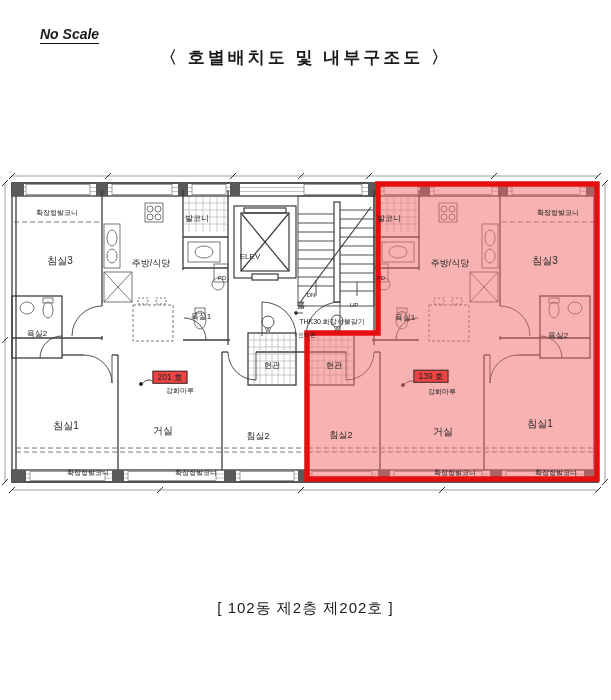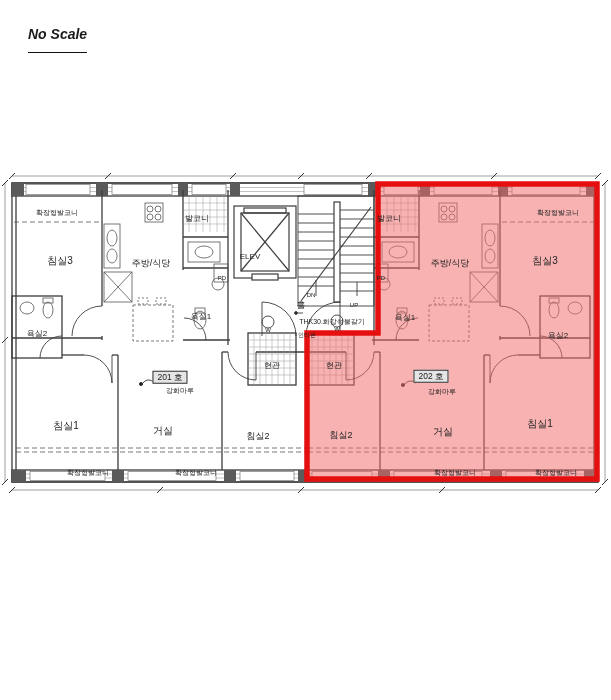--- a/index.html
+++ b/index.html
@@ -1,35 +1,36 @@
 <!DOCTYPE html>
 <html><head>
 <meta charset="utf-8">
 <style>
   html,body{margin:0;padding:0;background:#ffffff;}
   .page{position:relative;width:611px;height:700px;background:#fff;overflow:hidden;
         font-family:"Liberation Sans","DejaVu Sans",sans-serif;color:#1a1a1a;}
-  .no-scale{position:absolute;left:28px;top:26px;font-size:14px;font-style:italic;
-            font-weight:bold;border-bottom:1.5px solid #111;padding-bottom:10px;}
+  .no-scale{position:absolute;left:40px;top:26px;font-size:14px;font-style:italic;
+            font-weight:bold;border-bottom:1.5px solid #111;padding-bottom:1px;}
   .title{position:absolute;left:50%;top:46px;transform:translateX(-50%);
          font-size:17px;font-weight:600;letter-spacing:3px;white-space:nowrap;}
   .caption{position:absolute;left:50%;top:599px;transform:translateX(-50%);
            font-size:15px;letter-spacing:1px;white-space:nowrap;}
   svg.plan{position:absolute;left:0;top:0;}
   .lbl{position:absolute;transform:translate(-50%,-50%);white-space:nowrap;
        line-height:1;color:#222;margin-top:8px;}
-  .unitbox{border:1px solid #333;background:#e5e5e5;padding:1px 4px;}
+  .unitbox{border:1px solid #333;background:#ef4444;padding:1px 4px;}
   .sm{letter-spacing:0;}
 </style>
 </head>
 <body>
 
 <div class="page">
 
   <div class="no-scale">No Scale</div>
+  <div class="title">〈 호별배치도 및 내부구조도 〉</div>
 
   <svg class="plan" width="611" height="700" viewBox="0 0 611 700">
 
     <g stroke="#777" stroke-width="0.7" fill="none">
       <line x1="12" y1="176" x2="598" y2="176"></line>
       <line x1="12" y1="490" x2="598" y2="490"></line>
       <line x1="5" y1="183" x2="5" y2="482"></line>
       <line x1="605" y1="183" x2="605" y2="482"></line>
       <g stroke="#333" stroke-width="1">
         <line x1="9" y1="179" x2="15" y2="173"></line>
@@ -308,21 +309,22 @@
   <span class="lbl" style="left:268px;top:322px;font-size:6px">W</span>
   <span class="lbl" style="left:337px;top:321px;font-size:6px">W</span>
 
   <span class="lbl" style="left:389px;top:211px;font-size:8px">발코니</span>
   <span class="lbl" style="left:450px;top:255px;font-size:9px">주방/식당</span>
   <span class="lbl" style="left:545px;top:253px;font-size:10px">침실3</span>
   <span class="lbl sm" style="left:558px;top:204px;font-size:7px">확장형발코니</span>
   <span class="lbl" style="left:405px;top:310px;font-size:8px">욕실1</span>
   <span class="lbl" style="left:558px;top:328px;font-size:8px">욕실2</span>
   <span class="lbl" style="left:334px;top:358px;font-size:8px">현관</span>
-  <span class="lbl unitbox" style="left:431px;top:368px;font-size:8.5px">202 호</span>
+  <span class="lbl unitbox" style="left:431px;top:368px;font-size:8.5px">139 호</span>
   <span class="lbl" style="left:442px;top:383px;font-size:7px">강화마루</span>
   <span class="lbl" style="left:341px;top:427px;font-size:9px">침실2</span>
   <span class="lbl" style="left:443px;top:424px;font-size:10px">거실</span>
   <span class="lbl" style="left:540px;top:416px;font-size:10px">침실1</span>
   <span class="lbl sm" style="left:455px;top:464px;font-size:7px">확장형발코니</span>
   <span class="lbl sm" style="left:556px;top:464px;font-size:7px">확장형발코니</span>
 
+  <div class="caption">[ 102동 제2층 제202호 ]</div>
 </div>
 
 </body></html>

